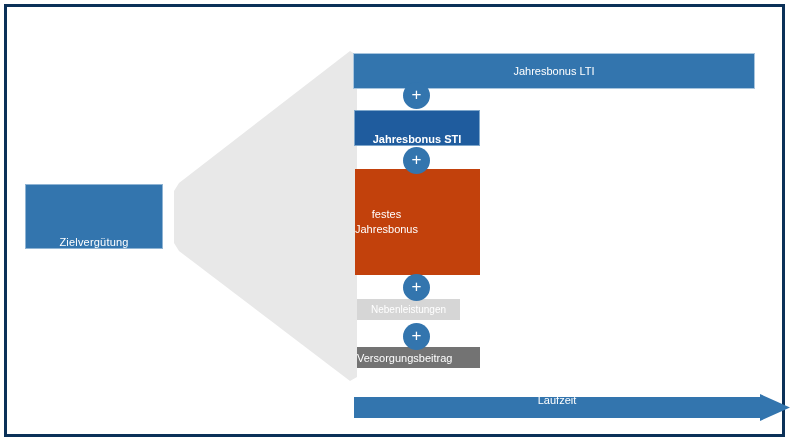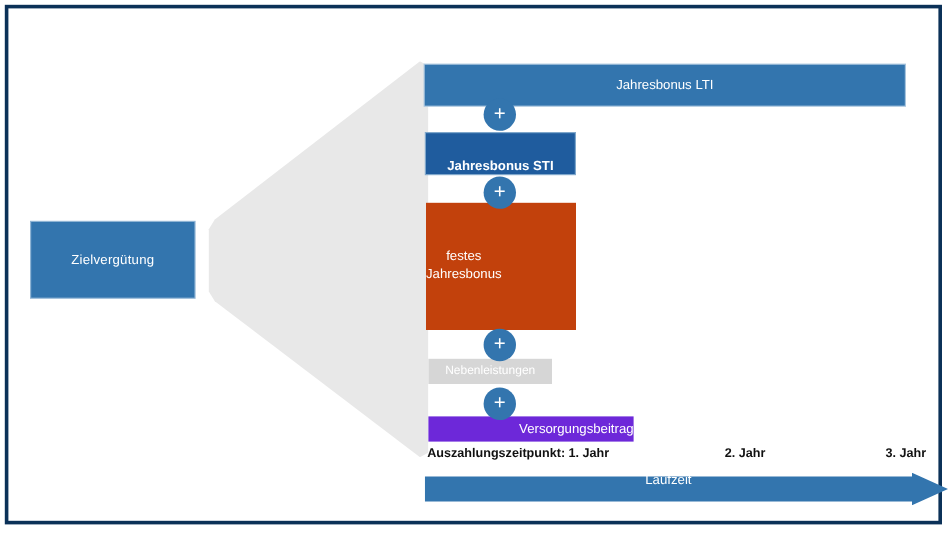--- a/index.html
+++ b/index.html
@@ -18,21 +18,21 @@
     box-sizing:border-box;
     background:#ffffff;
   }
   
   .target-box{
     position:absolute;
     left:19px;top:178px;
     width:136px;height:63px;
     background:#3375ae;
     color:#ffffff;
-    display:flex;align-items:center;justify-content:center;
+    display:flex;align-items:flex-end;justify-content:center;
     font-size:11px;
     letter-spacing:.2px;
     box-shadow:0 0 0 1px #8fb4d4;
   }
   
   .funnel{
     position:absolute;
     left:160px;top:44px;
     width:190px;height:330px;
   }
@@ -76,25 +76,24 @@
     width:103px;height:21px;
     background:#d6d6d6;
     color:#ffffff;
     display:flex;align-items:center;justify-content:center;
     font-size:10px;
   }
   .pension-box{
     position:absolute;
     left:350px;top:340px;
     width:123px;height:21px;
-    background:#6d28d9;
-    color:#ffffff;
-    display:flex;align-items:center;justify-content:flex-end;
-    font-size:11px;
-    padding-left:48px;
+    background:#737373;
+    color:#ffffff;
+    display:flex;align-items:center;justify-content:flex-start;
+    font-size:11px;
   }
   
   .plus{
     position:absolute;
     width:27px;height:27px;
     border-radius:50%;
     background:#3375ae;
     color:#ffffff;
     display:flex;align-items:center;justify-content:center;
     font-size:17px;
@@ -185,25 +184,20 @@
     </div>
 
     <div class="plus plus-4">
       <span>+</span>
     </div>
 
     <div class="pension-box">
       <span>Versorgungsbeitrag</span>
     </div>
 
-    <div class="axis-labels">
-      <span class="lbl lbl-prefix">Auszahlungszeitpunkt: 1. Jahr</span>
-      <span class="lbl lbl-y2">2. Jahr</span>
-      <span class="lbl lbl-y3">3. Jahr</span>
-    </div>
 
     <div class="laufzeit">
       <svg width="436" height="27" viewBox="0 0 436 27" aria-hidden="true">
         <polygon points="0,3 406,3 406,0 436,13.5 406,27 406,24 0,24" fill="#3375ae"></polygon>
       </svg>
       <div class="laufzeit-label">
         <span>Laufzeit</span>
       </div>
     </div>
 

